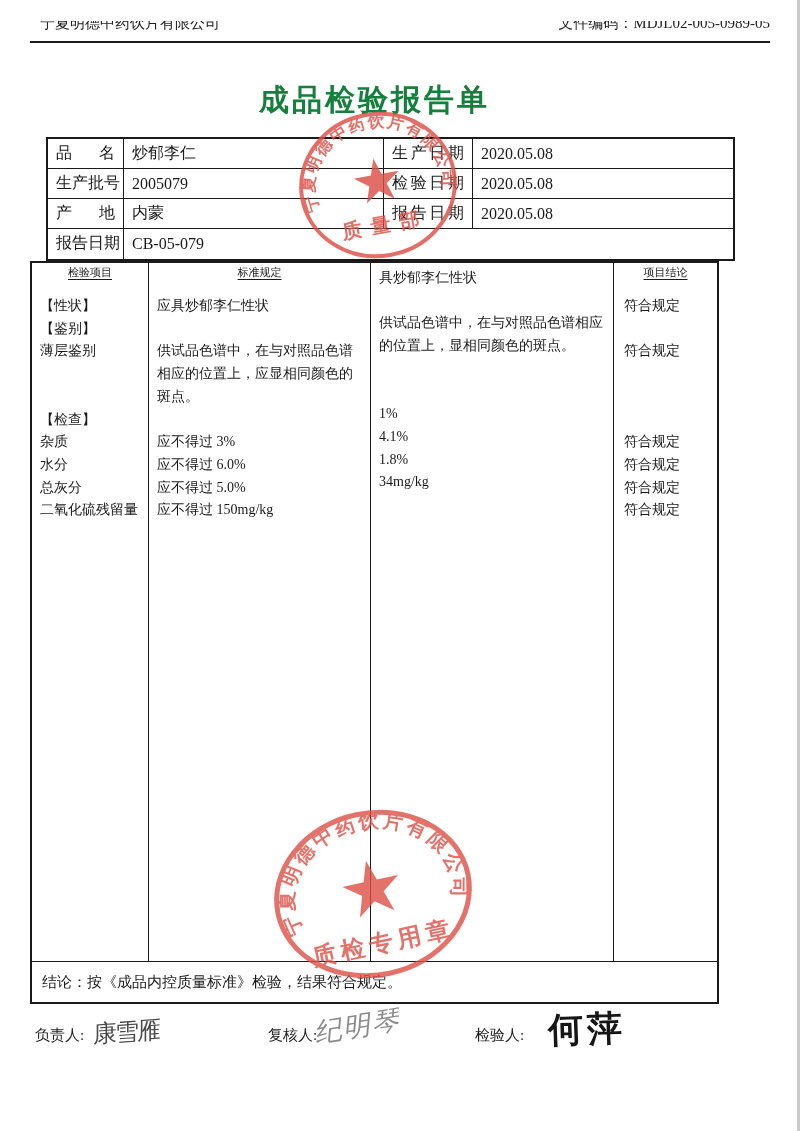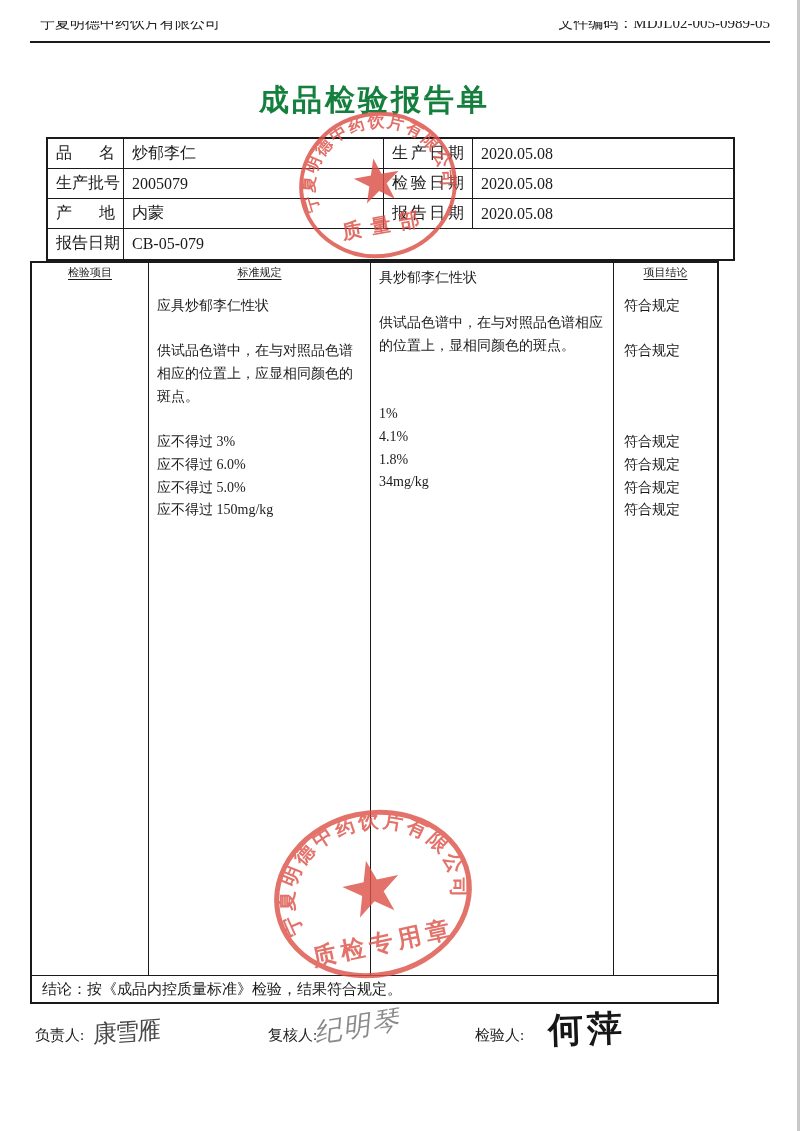--- a/index.html
+++ b/index.html
@@ -30,21 +30,21 @@
   .main-table { position:absolute; left:30px; top:261px; width:689px; height:743px;
     border:2px solid #1a1a1a; box-sizing:border-box; display:flex; flex-direction:column; }
   .mt-cols { display:flex; flex:1 1 auto; min-height:0; }
   .mt-col { box-sizing:border-box; border-right:1px solid #1a1a1a; }
   .mt-col:last-child { border-right:none; }
   .mt-c1 { width:117px; } .mt-c2 { width:222px; } .mt-c3 { width:243px; } .mt-c4 { flex:1; }
   .mt-header { text-align:center; font-size:11px; padding-top:2px; height:26px;
     text-decoration:underline; text-underline-offset:3px; }
   .mt-body { white-space:pre; font-size:14px; line-height:22.7px; padding:4px 8px 0 8px; }
   .mt-c4 .mt-body { padding-left:10px; }
-  .mt-conclusion { border-top:1px solid #1a1a1a; height:27px; display:flex; align-items:center;
+  .mt-conclusion { border-top:1px solid #1a1a1a; height:41px; display:flex; align-items:center;
     padding-left:10px; font-size:15px; box-sizing:border-box; }
 
   
   .stamp { position:absolute; pointer-events:none; }
   .stamp text { font-family:"Liberation Sans","DejaVu Sans",sans-serif; font-weight:bold; }
 
   
   .sig-label { position:absolute; font-size:15px; color:#222; }
   .sig-name { position:absolute; font-family:"DejaVu Serif",serif; }
   .sig-owner { left:93px; top:1016px; font-size:24px; color:#4a4a4a; transform:rotate(-4deg) skewX(-4deg); letter-spacing:-2px; }
@@ -97,20 +97,30 @@
       </text>
       <polygon fill="#dc5046" transform="translate(90,76)" points="0,-24 5.4,-7.5 22.8,-7.4 8.8,2.9 14.1,19.4 0,9.2 -14.1,19.4 -8.8,2.9 -22.8,-7.4 -5.4,-7.5"></polygon>
       <text x="90" y="126" font-size="20" fill="#dc5046" text-anchor="middle" letter-spacing="9">质量部</text>
     </g>
   </svg>
 
   <div class="main-table">
     <div class="mt-cols">
       <div class="mt-col mt-c1">
         <div class="mt-header">检验项目</div>
+        <div class="mt-body">【性状】
+【鉴别】
+薄层鉴别
+
+
+【检查】
+杂质
+水分
+总灰分
+二氧化硫残留量</div>
       </div>
       <div class="mt-col mt-c2">
         <div class="mt-header">标准规定</div>
         <div class="mt-body">应具炒郁李仁性状
 
 供试品色谱中，在与对照品色谱
 相应的位置上，应显相同颜色的
 斑点。
 
 应不得过 3%

